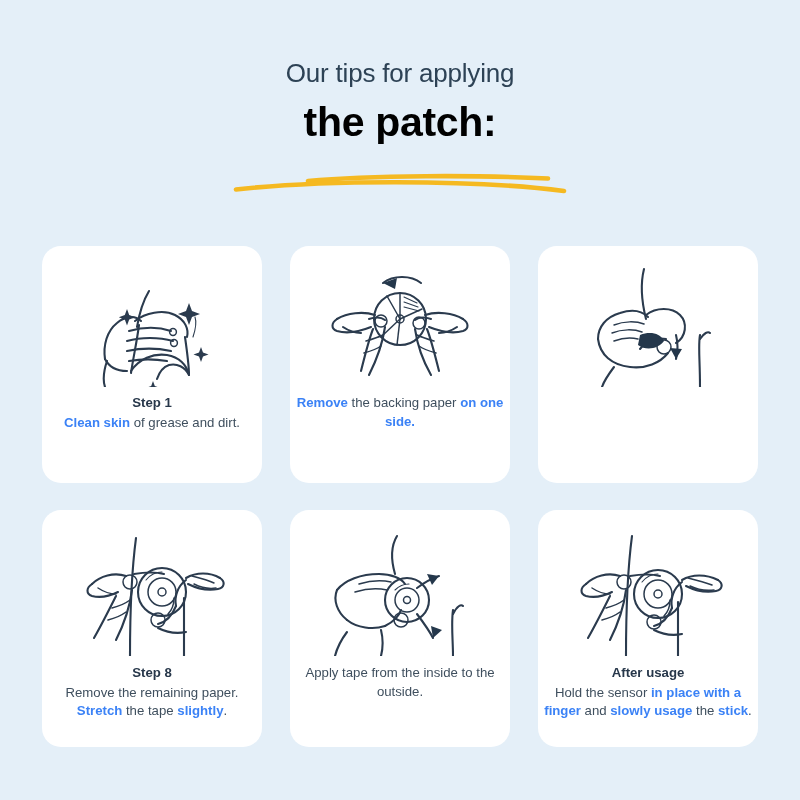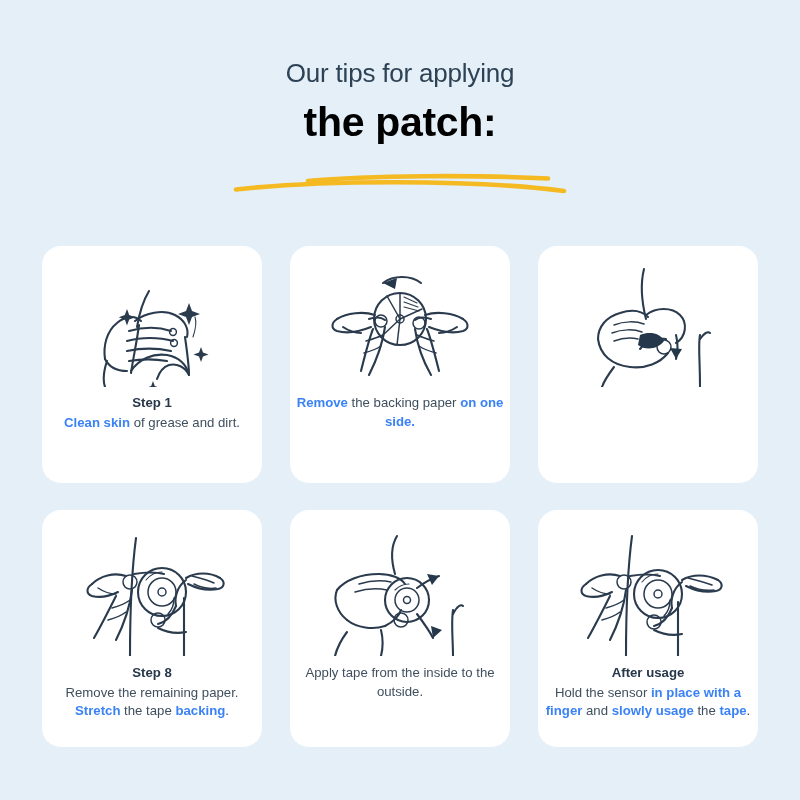--- a/index.html
+++ b/index.html
@@ -237,21 +237,21 @@
           <path class="ln-thin" d="M118 48 C 126 50, 134 52, 140 55"></path>
           <path class="ln" d="M112 52 C 104 58, 100 68, 102 78"></path>
           <path class="ln" d="M102 78 C 98 88, 92 94, 84 96"></path>
           <circle class="ln-thin" cx="84" cy="92" r="7"></circle>
           <path class="ln" d="M84 100 C 92 104, 102 106, 112 104"></path>
           <path class="ln-thin" d="M94 86 C 98 82, 100 76, 100 70"></path>
         </svg>
       </div>
       <div class="card-text">
         <span class="card-title">Step 8</span>
-        <span>Remove the remaining paper. <b>Stretch</b> the tape <b>backing</b>.</span>
+        <span>Remove the remaining paper. <b>Stretch</b> the tape <b>slightly</b>.</span>
       </div>
     </div>
 
     <div class="card row2">
       <div class="art">
         <svg width="150" height="128" viewBox="0 0 150 128">
 
           <path class="ln" d="M70 46 C 66 32, 66 18, 72 8"></path>
 
           <circle class="ln" cx="82" cy="72" r="22"></circle>
@@ -309,18 +309,18 @@
           <path class="ln-thin" d="M118 50 C 126 52, 134 54, 142 57"></path>
           <path class="ln" d="M112 54 C 104 60, 100 70, 102 80"></path>
           <path class="ln" d="M102 80 C 98 90, 92 96, 84 98"></path>
           <circle class="ln-thin" cx="84" cy="94" r="7"></circle>
           <path class="ln" d="M84 102 C 92 106, 102 108, 112 106"></path>
           <path class="ln-thin" d="M94 88 C 98 84, 100 78, 100 72"></path>
         </svg>
       </div>
       <div class="card-text">
         <span class="card-title">After usage</span>
-        <span>Hold the sensor <b>in place with a finger</b> and <b>slowly usage</b> the <b>tape</b>.</span>
+        <span>Hold the sensor <b>in place with a finger</b> and <b>slowly usage</b> the <b>stick</b>.</span>
       </div>
     </div>
 
   </div>
 </div>
 
 </body></html>

